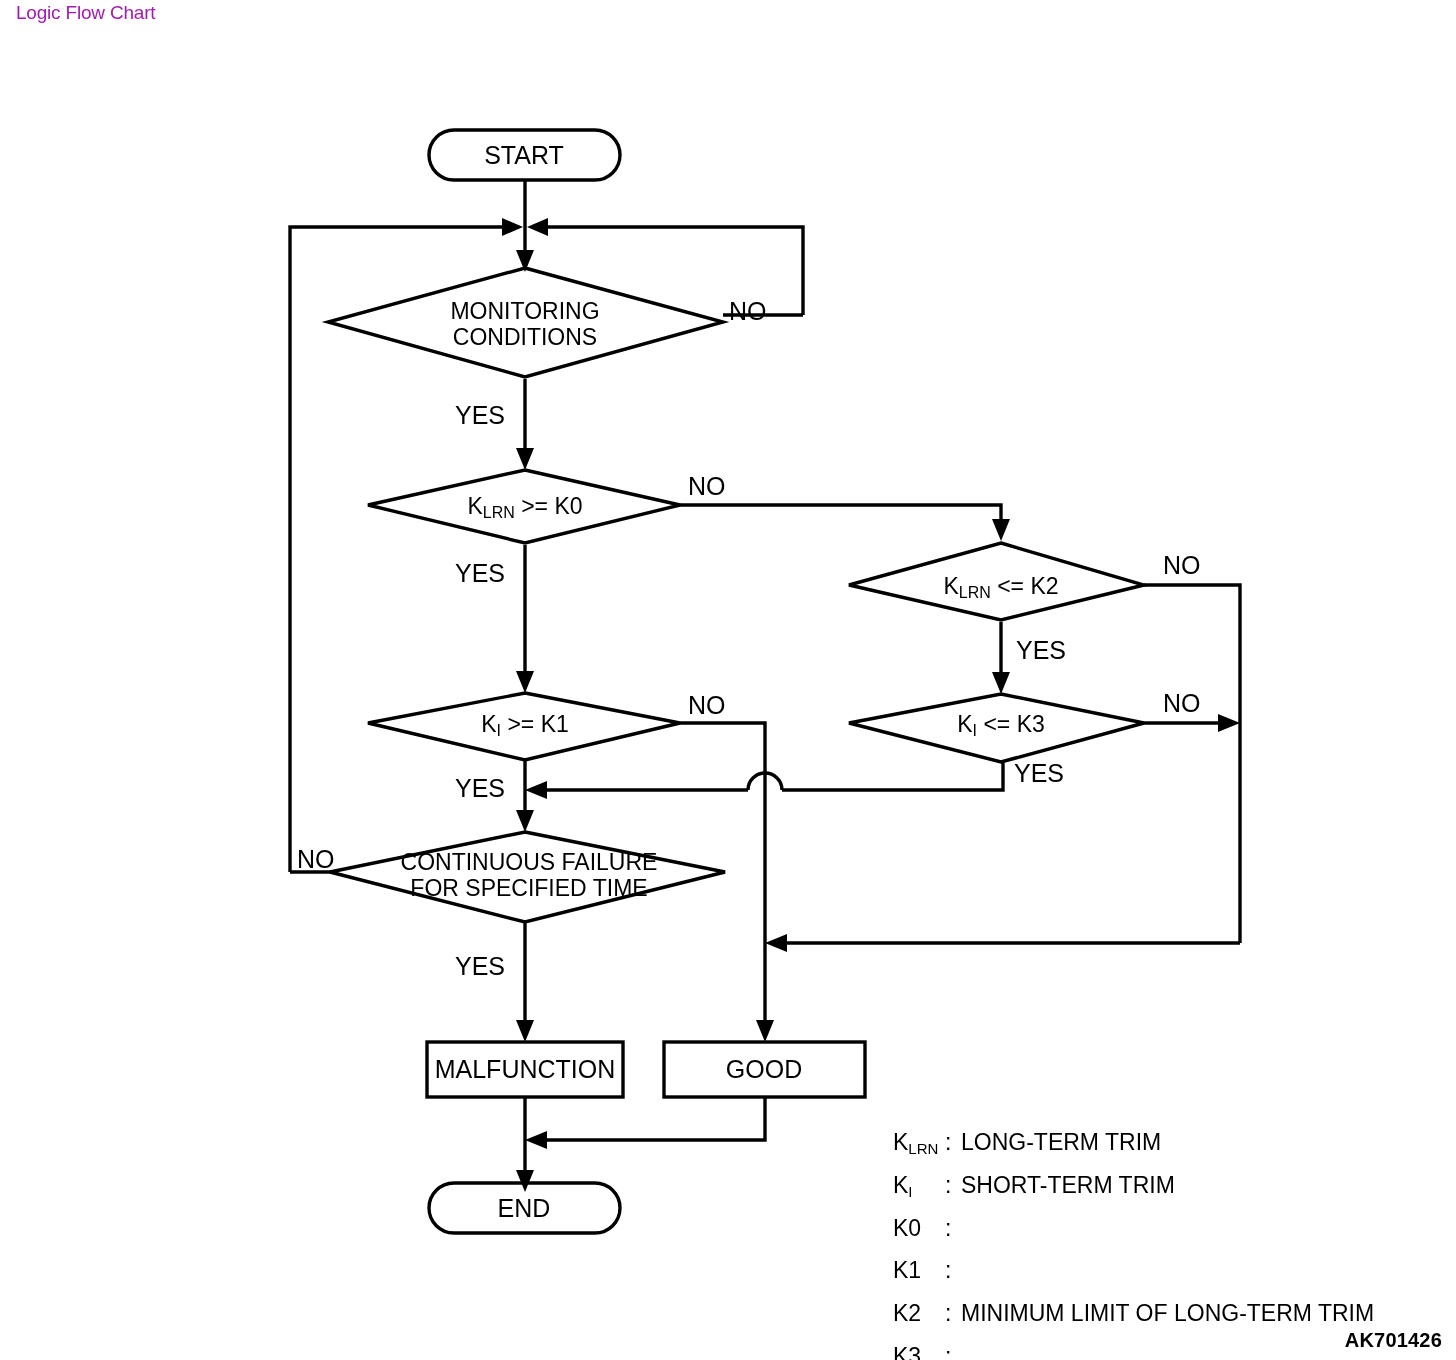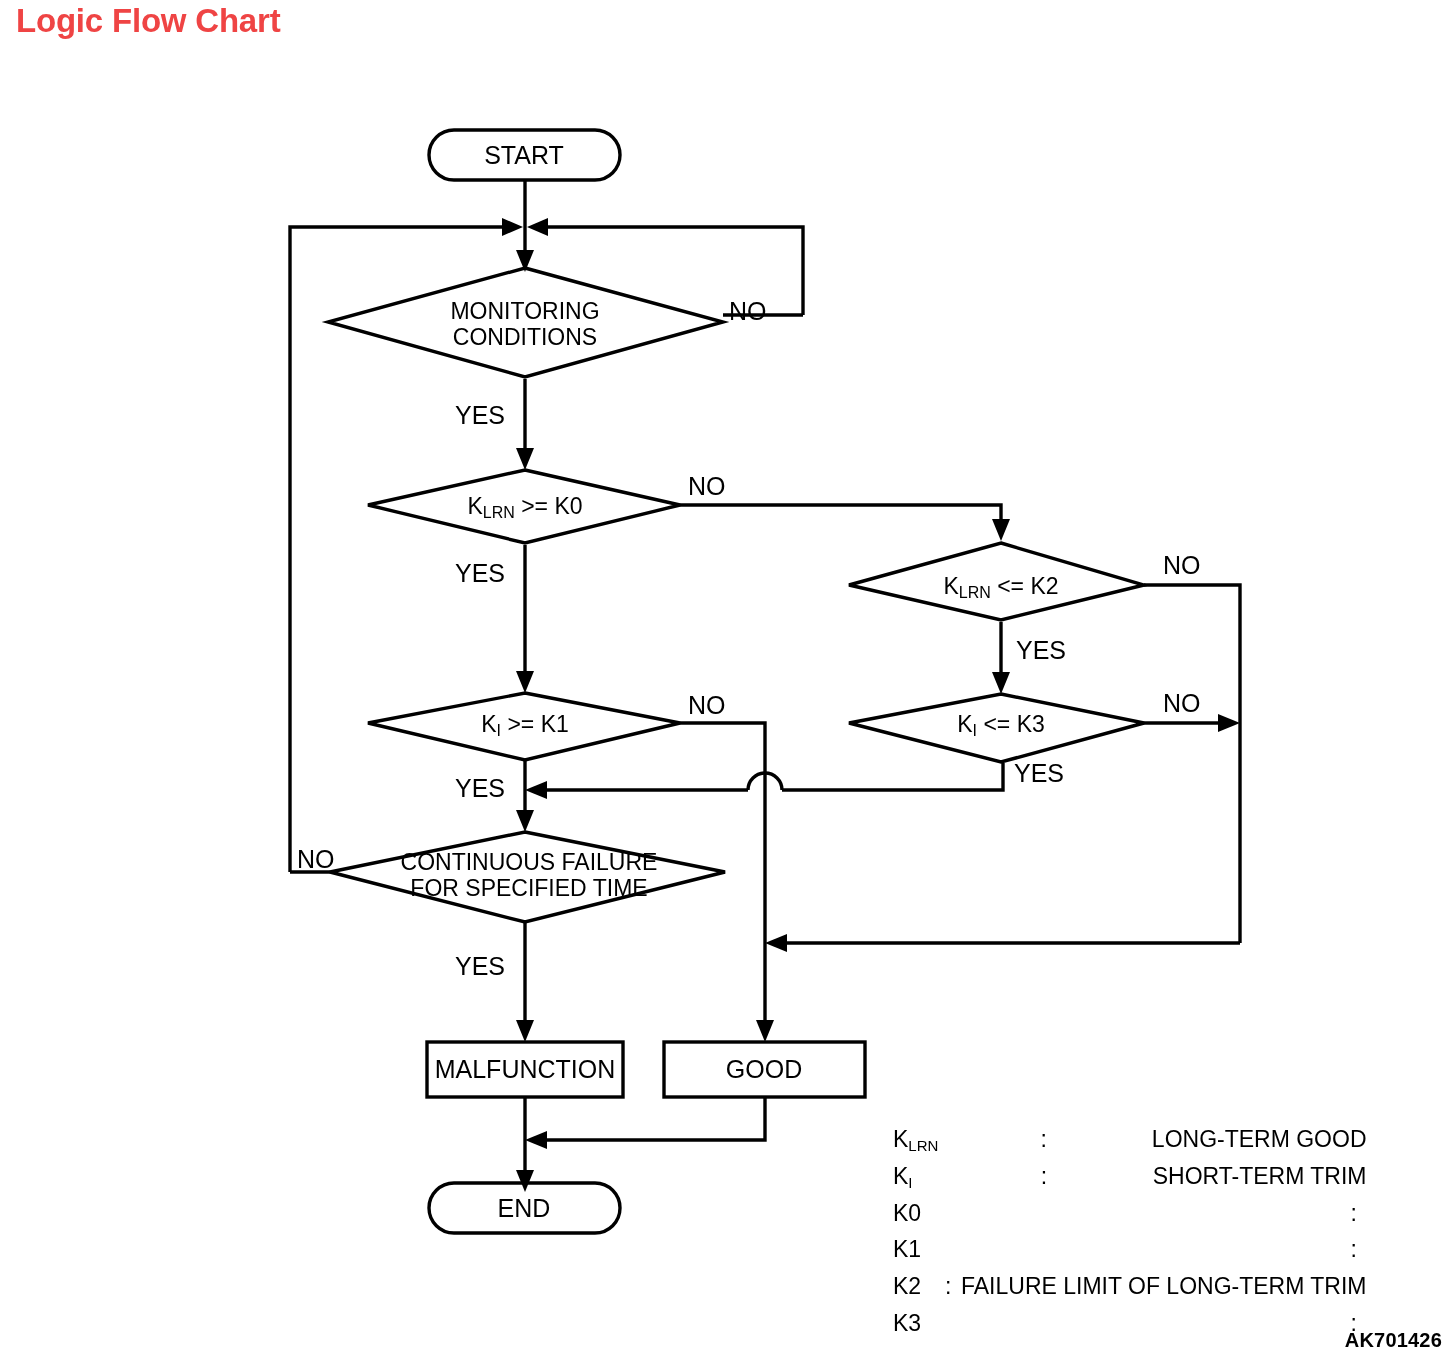--- a/index.html
+++ b/index.html
@@ -12,24 +12,24 @@
     width: 1456px;
     height: 1360px;
     background: #ffffff;
     font-family: "Liberation Sans", sans-serif;
     overflow: hidden;
   }
   #page-title {
     position: absolute;
     left: 16px;
     top: 2px;
-    font-size: 33px;
-    font-weight: bold;
+    font-size: 19px;
+    font-weight: normal;
     letter-spacing: -0.2px;
-    color: #ef4444;
+    color: #a21caf;
   }
   #flow-svg {
     position: absolute;
     left: 0;
     top: 0;
   }
   .shape-line {
     fill: none;
     stroke: #000000;
     stroke-width: 3.4;
@@ -70,23 +70,22 @@
   #legend {
     position: absolute;
     left: 893px;
     top: 1124px;
     color: #000000;
   }
   .legend-row {
     display: flex;
     align-items: baseline;
     font-size: 23px;
-    line-height: 31px;
+    line-height: 37px;
     white-space: nowrap;
-    justify-content: space-between;
   }
   .legend-sym {
     width: 52px;
     flex: 0 0 52px;
   }
   .legend-sym .sub {
     font-size: 15px;
     vertical-align: -0.25em;
   }
   .legend-sep {
@@ -232,39 +231,39 @@
 
     <text class="edge-label" x="297" y="861">NO</text>
     <text class="edge-label" x="455" y="968">YES</text>
 
   </svg>
 
   <div id="legend">
     <div class="legend-row">
       <span class="legend-sym"><span>K</span><span class="sub">LRN</span></span>
       <span class="legend-sep">:</span>
-      <span>LONG-TERM GOOD</span>
+      <span>LONG-TERM TRIM</span>
     </div>
     <div class="legend-row">
       <span class="legend-sym"><span>K</span><span class="sub">I</span></span>
       <span class="legend-sep">:</span>
       <span>SHORT-TERM TRIM</span>
     </div>
     <div class="legend-row">
       <span class="legend-sym"><span>K0</span><span class="sub"></span></span>
       <span class="legend-sep">:</span>
     </div>
     <div class="legend-row">
       <span class="legend-sym"><span>K1</span><span class="sub"></span></span>
       <span class="legend-sep">:</span>
     </div>
     <div class="legend-row">
       <span class="legend-sym"><span>K2</span><span class="sub"></span></span>
       <span class="legend-sep">:</span>
-      <span>FAILURE LIMIT OF LONG-TERM TRIM</span>
+      <span>MINIMUM LIMIT OF LONG-TERM TRIM</span>
     </div>
     <div class="legend-row">
       <span class="legend-sym"><span>K3</span><span class="sub"></span></span>
       <span class="legend-sep">:</span>
     </div>
   </div>
 
   <div id="figure-code">AK701426</div>
 
 </div>

